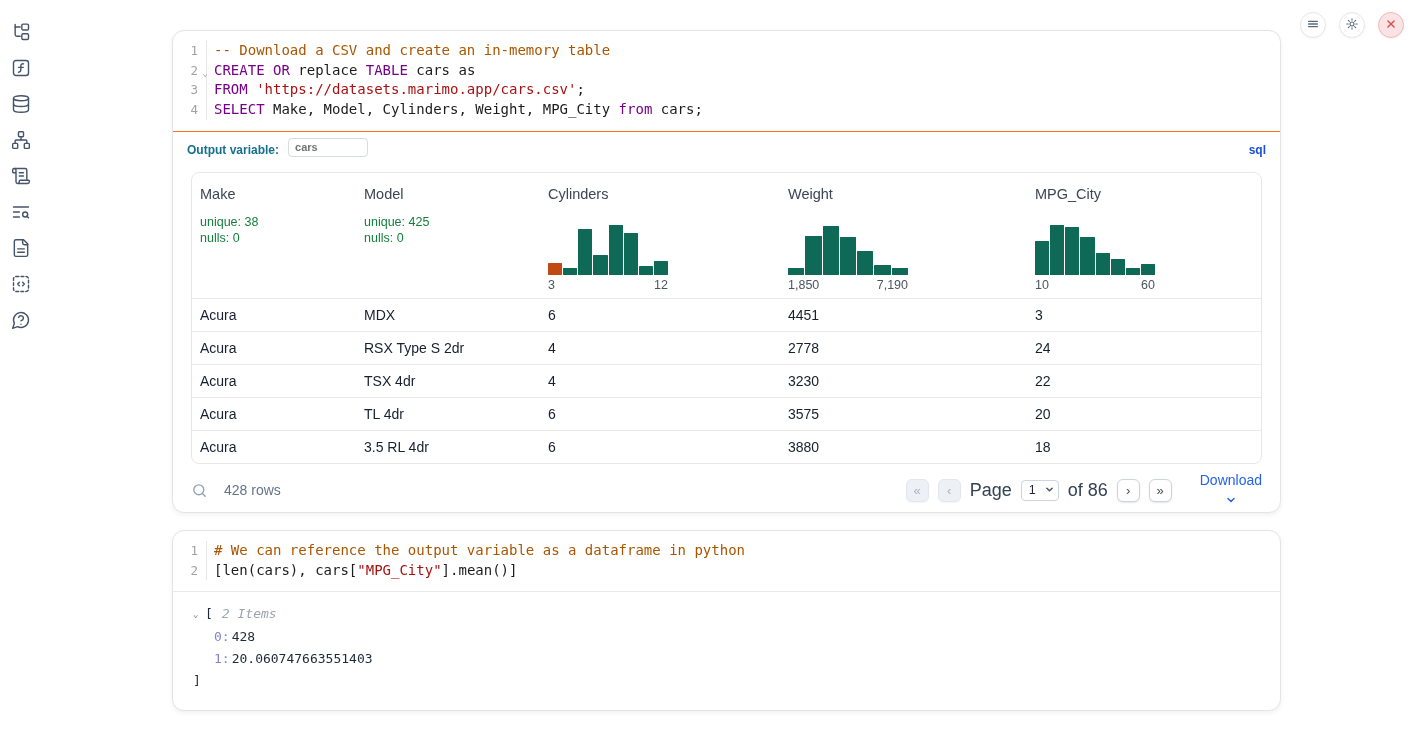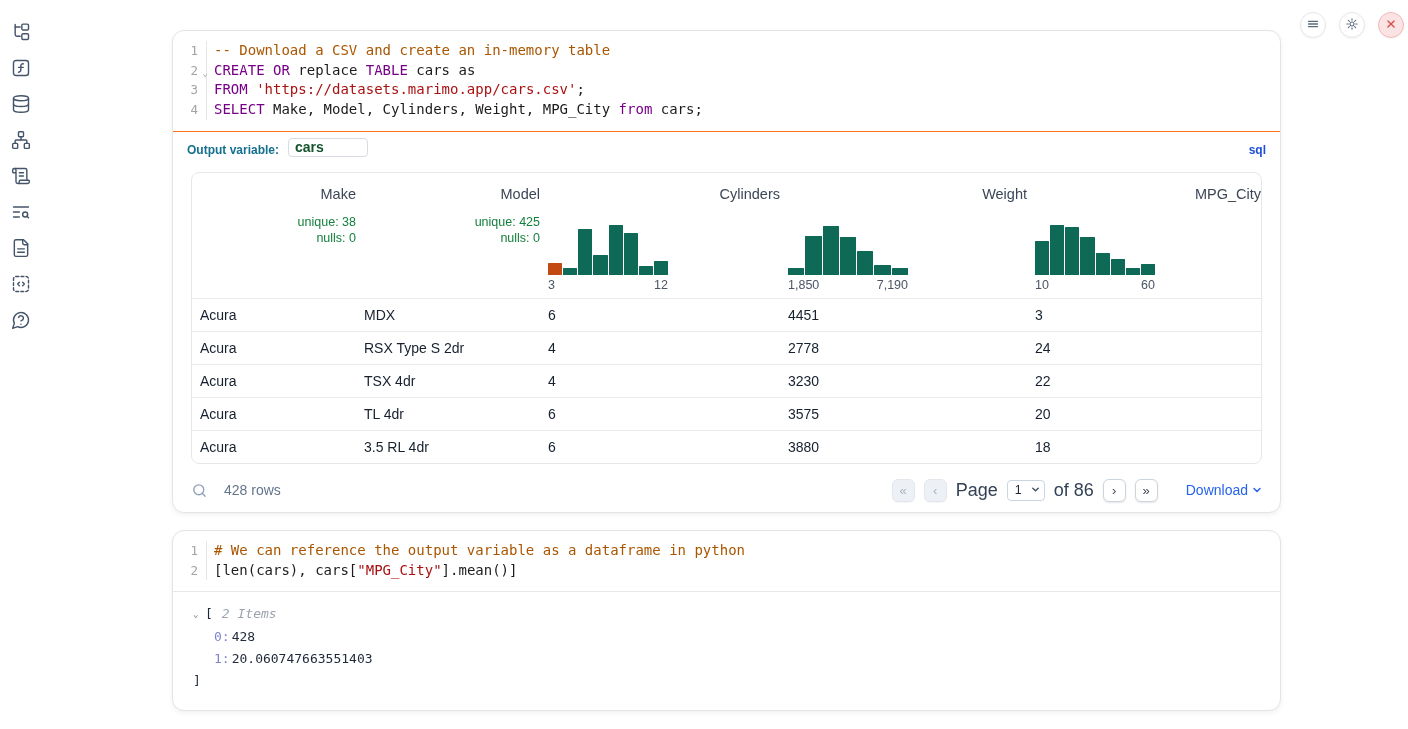--- a/index.html
+++ b/index.html
@@ -39,29 +39,29 @@
   .tok-keyword { color:#770088; }
   .tok-string  { color:#aa1111; }
   .tok-comment { color:#aa5500; }
   .tok-plain   { color:#1c1c1c; }
 
   
   .outvar-strip { height:27px; border-top:1px solid #f97316; display:flex;
     align-items:flex-end; padding:1px 14px; gap:9px; }
   .outvar-label { font-size:12px; font-weight:bold; color:#14708e; }
   .outvar-input { width:80px; height:19px; border:1px solid #d7dce2; border-radius:4px;
-    font-size:14px; font-weight:bold; color:#14532d; padding:0 6px;
+    font-size:11px; font-weight:bold; color:#737373; padding:0 6px;
     font-family:"Liberation Sans", sans-serif; }
   .lang-badge { margin-left:auto; font-size:12px; font-weight:bold; color:#1d4ed8; }
 
   
   .table-widget { margin:14px 18px 0; border:1px solid #e5e7eb; border-radius:8px;
     overflow:hidden; }
   .thead { display:grid; grid-template-columns:164px 184px 240px 247px 1fr;
-    padding-top:13px; height:125px;text-align:right; }
+    padding-top:13px; height:125px; }
   .th { padding-left:8px; display:flex; flex-direction:column; }
   .th-label { font-size:14.5px; color:#3b4656; }
   .th-stats { margin-top:12px; font-size:12.5px; color:#15803d; line-height:16.5px; }
   .hist-wrap { margin-top:auto; width:120px; padding-bottom:6px; }
   .hist-bars { display:flex; align-items:flex-end; gap:1px; height:54px; }
   .hist-bar { flex:1; background:#0e6a57; border-radius:0.5px; }
   .hist-bar.orange { background:#c24a12; }
   .hist-labels { display:flex; justify-content:space-between; font-size:12.5px;
     color:#4b5563; margin-top:3px; }
   .trow { display:grid; grid-template-columns:164px 184px 240px 247px 1fr;
@@ -79,21 +79,21 @@
   .page-btn.disabled { background:#edf0f4; border:1px solid #e3e7ec; color:#a9b3bf;
     box-shadow:0 1px 1px rgba(0,0,0,.04); }
   .page-btn.enabled { background:#fff; border:1px solid #ccd4dd; color:#3f4a59;
     box-shadow:0 1px 2px rgba(0,0,0,.10); }
   .page-label, .of-label { font-size:18px; color:#334155; }
   .page-select { width:38px; height:21px; border:1px solid #cbd5e1; border-radius:4px;
     background:#fff; display:flex; align-items:center; justify-content:space-between;
     padding:0 4px 0 7px; font-size:12.5px; color:#1f2937; }
   .page-select svg { width:9px; height:9px; color:#475569; }
   .download { margin-left:19px; display:flex; align-items:center; gap:4px;
-    font-size:14px; color:#2563eb; }
+    font-size:14px; color:#2563eb;flex-direction:column; }
   .download svg { width:10px; height:10px; margin-top:2px; }
 
   
   .py-output { border-top:1px solid #e8e8e8; padding:11px 16px 10px 20px;
     font-family:"DejaVu Sans Mono", monospace; font-size:13px; line-height:22.3px;
     color:#1f2937; }
   .tree-open { display:flex; align-items:center; gap:4px; }
   .tree-chevron { font-size:9px; color:#6b7280; width:8px; }
   .tree-meta { color:#9ca3af; font-style:italic; margin-left:5px; }
   .tree-entry { padding-left:21px; }

